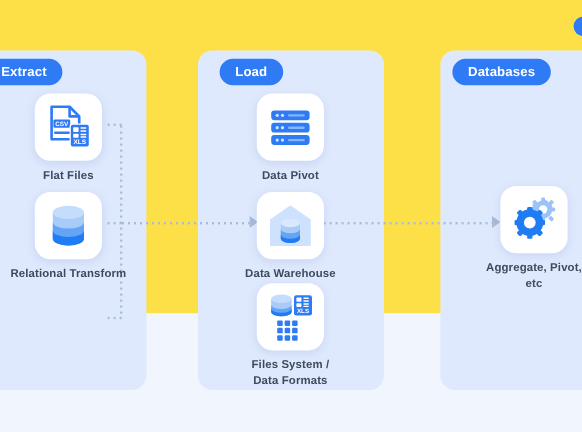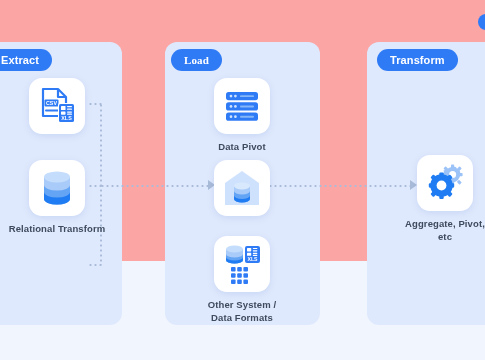--- a/index.html
+++ b/index.html
@@ -13,21 +13,21 @@
     background: #f1f5fe;
     font-family: "Liberation Sans", sans-serif;
     position: relative;
   }
 
   #canvas {
     position: absolute;
     left: 0; top: 0;
     width: 485px;
     height: 261px;
-    background: #fca5a5;
+    background: #fde047;
   }
 
   
   .corner-dot {
     position: absolute;
     width: 16px;
     height: 16px;
     border-radius: 50%;
     background: #2f7bf6;
     top: 14px;
@@ -53,21 +53,21 @@
     font-size: 11px;
     font-weight: 700;
     letter-spacing: .1px;
     height: 22px;
     line-height: 22px;
     padding: 0 13px;
     white-space: nowrap;
     box-sizing: border-box;
   }
   #badge-extract  { left: -12px; top: 49px; }
-  #badge-load     { left: 171px; top: 49px; font-family: Liberation Serif, serif; }
+  #badge-load     { left: 183px; top: 49px; }
   #badge-transform{ left: 377px; top: 49px; }
 
   
   .node {
     position: absolute;
     width: 110px;
     text-align: center;
   }
   .tile {
     width: 56px;
@@ -144,21 +144,21 @@
   <div class="conn h-dots" id="c-rel-h"></div>
   <div class="conn h-dots" id="c-saas-h"></div>
   <div class="conn v-dots" id="c-trunk-v"></div>
   <div class="conn h-dots" id="c-trunk-h"></div>
   <div class="arrow-head" id="a-load"></div>
   <div class="conn h-dots" id="c-mid-h"></div>
   <div class="arrow-head" id="a-transform"></div>
 
   <div class="badge" id="badge-extract">Extract</div>
   <div class="badge" id="badge-load">Load</div>
-  <div class="badge" id="badge-transform">Transform</div>
+  <div class="badge" id="badge-transform">Databases</div>
 
   <div class="node" id="node-flat-files">
     <div class="tile">
       <svg width="56" height="56" viewBox="0 0 56 56">
 
         <path d="M14 11 h15 l8 8 v19 h-23 z" fill="#ffffff" stroke="#2f7bf6" stroke-width="2.2" stroke-linejoin="round"></path>
         <path d="M29 11 v8 h8" fill="none" stroke="#2f7bf6" stroke-width="2.2" stroke-linejoin="round"></path>
         <rect x="15.5" y="21.5" width="14" height="7" rx="1" fill="#2f7bf6"></rect>
         <text x="22.5" y="27.3" font-family="Liberation Sans, sans-serif" font-size="5.3" font-weight="700" fill="#ffffff" text-anchor="middle">CSV</text>
         <rect x="16" y="31.5" width="16" height="2.1" rx="1" fill="#2f7bf6"></rect>
@@ -169,20 +169,21 @@
           <rect x="32" y="28" width="4.5" height="4" rx=".6"></rect>
           <rect x="38" y="28" width="5" height="1.2" rx=".6"></rect>
           <rect x="38" y="30.6" width="5" height="1.2" rx=".6"></rect>
           <rect x="32" y="33.5" width="4.5" height="3.2" rx=".6"></rect>
           <rect x="38" y="33.5" width="5" height="1.2" rx=".6"></rect>
           <rect x="38" y="35.6" width="5" height="1.2" rx=".6"></rect>
         </g>
         <text x="37.5" y="42.3" font-family="Liberation Sans, sans-serif" font-size="5.4" font-weight="700" fill="#ffffff" text-anchor="middle">XLS</text>
       </svg>
     </div>
+    <div class="caption">Flat Files</div>
   </div>
 
   <div class="node" id="node-relational">
     <div class="tile">
       <svg width="56" height="56" viewBox="0 0 56 56">
         <path d="M15 17 v22 a13 5.5 0 0 0 26 0 v-22 z" fill="#a8cbf9"></path>
         <path d="M15 25 v14 a13 5.5 0 0 0 26 0 v-14 a13 5.5 0 0 1 -26 0 z" fill="#64a4f5"></path>
         <path d="M15 32 v7 a13 5.5 0 0 0 26 0 v-7 a13 5.5 0 0 1 -26 0 z" fill="#1f7cf2"></path>
         <ellipse cx="28" cy="17" rx="13" ry="5.5" fill="#c4ddfc"></ellipse>
       </svg>
@@ -220,20 +221,21 @@
   <div class="node" id="node-data-warehouse">
     <div class="tile">
       <svg width="56" height="56" viewBox="0 0 56 56">
         <path d="M28 11 L45 23 v22 h-34 v-22 z" fill="#cfe2fd"></path>
         <path d="M20 26 v13 a8 3.4 0 0 0 16 0 v-13 z" fill="#a8cbf9"></path>
         <path d="M20 31 v8 a8 3.4 0 0 0 16 0 v-8 a8 3.4 0 0 1 -16 0 z" fill="#64a4f5"></path>
         <path d="M20 35.5 v3.5 a8 3.4 0 0 0 16 0 v-3.5 a8 3.4 0 0 1 -16 0 z" fill="#1f7cf2"></path>
         <ellipse cx="28" cy="26" rx="8" ry="3.4" fill="#d9e9fd"></ellipse>
       </svg>
     </div>
+    <div class="caption">Data Warehouse</div>
   </div>
 
   <div class="node" id="node-other-system">
     <div class="tile">
       <svg width="56" height="56" viewBox="0 0 56 56">
 
         <path d="M12 13 v11 a8.5 3.6 0 0 0 17 0 v-11 z" fill="#a8cbf9"></path>
         <path d="M12 18 v6 a8.5 3.6 0 0 0 17 0 v-6 a8.5 3.6 0 0 1 -17 0 z" fill="#64a4f5"></path>
         <path d="M12 21 v3 a8.5 3.6 0 0 0 17 0 v-3 a8.5 3.6 0 0 1 -17 0 z" fill="#1f7cf2"></path>
         <ellipse cx="20.5" cy="13" rx="8.5" ry="3.6" fill="#c4ddfc"></ellipse>
@@ -255,21 +257,21 @@
           <rect x="29.4" y="31" width="4.6" height="4.6" rx="1"></rect>
           <rect x="17" y="37.2" width="4.6" height="4.6" rx="1"></rect>
           <rect x="23.2" y="37.2" width="4.6" height="4.6" rx="1"></rect>
           <rect x="29.4" y="37.2" width="4.6" height="4.6" rx="1"></rect>
           <rect x="17" y="43.4" width="4.6" height="4.6" rx="1"></rect>
           <rect x="23.2" y="43.4" width="4.6" height="4.6" rx="1"></rect>
           <rect x="29.4" y="43.4" width="4.6" height="4.6" rx="1"></rect>
         </g>
       </svg>
     </div>
-    <div class="caption">Other System /
+    <div class="caption">Files System /
 Data Formats</div>
   </div>
 
   <div class="node" id="node-aggregate">
     <div class="tile">
       <svg width="56" height="56" viewBox="0 0 56 56">
 
         <g fill="#9cc3f8">
           <path d="M36.5 13.5 l1.9 .55 l1.25 -1.55 l1.85 1.25 l-.55 1.9 l1.35 1.35 l1.9 -.55 l1.25 1.85 l-1.55 1.25 l.55 1.9 l-2.15 .65 l-.65 1.85 l-1.9 -.55 l-1.35 1.35 l.55 1.9 l-1.85 1.25 l-1.25 -1.55 l-1.9 .55 l-.65 -2.15 l-1.85 -.65 l.55 -1.9 l-1.35 -1.35 l-1.9 .55 l-1.25 -1.85 l1.55 -1.25 l-.55 -1.9 l2.15 -.65 z" transform="translate(-2,-1)"></path>
         </g>

